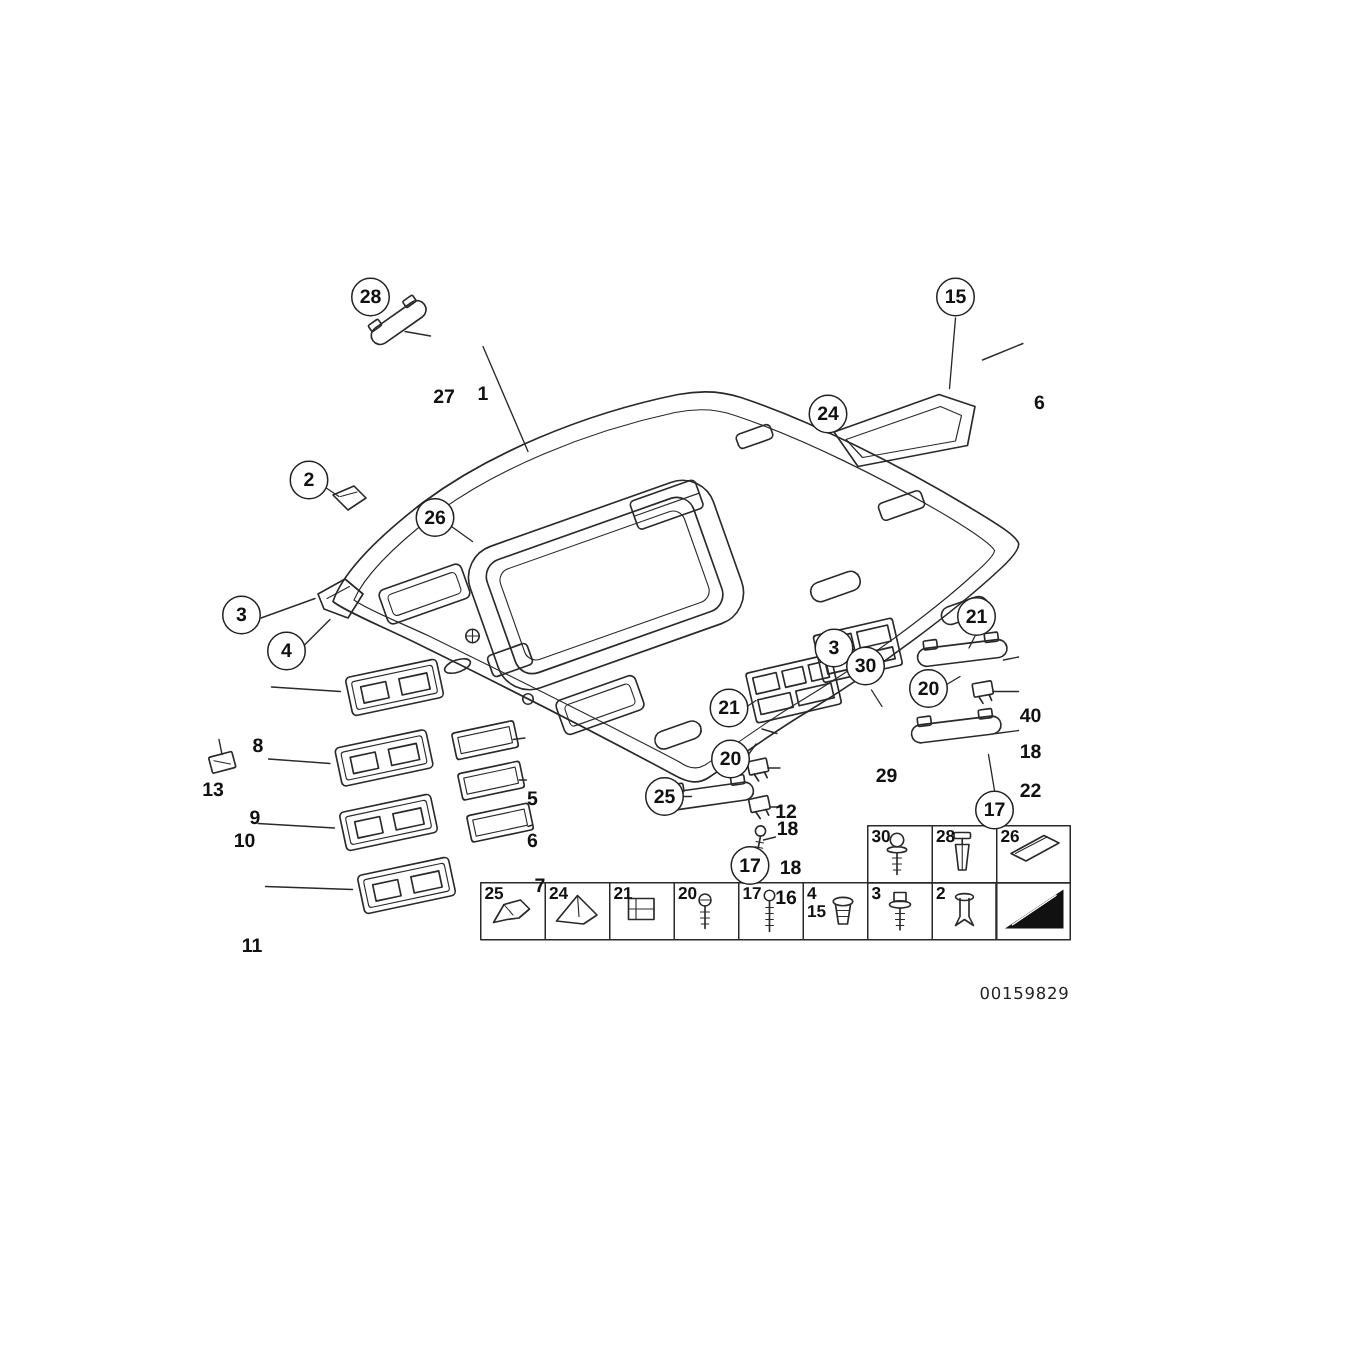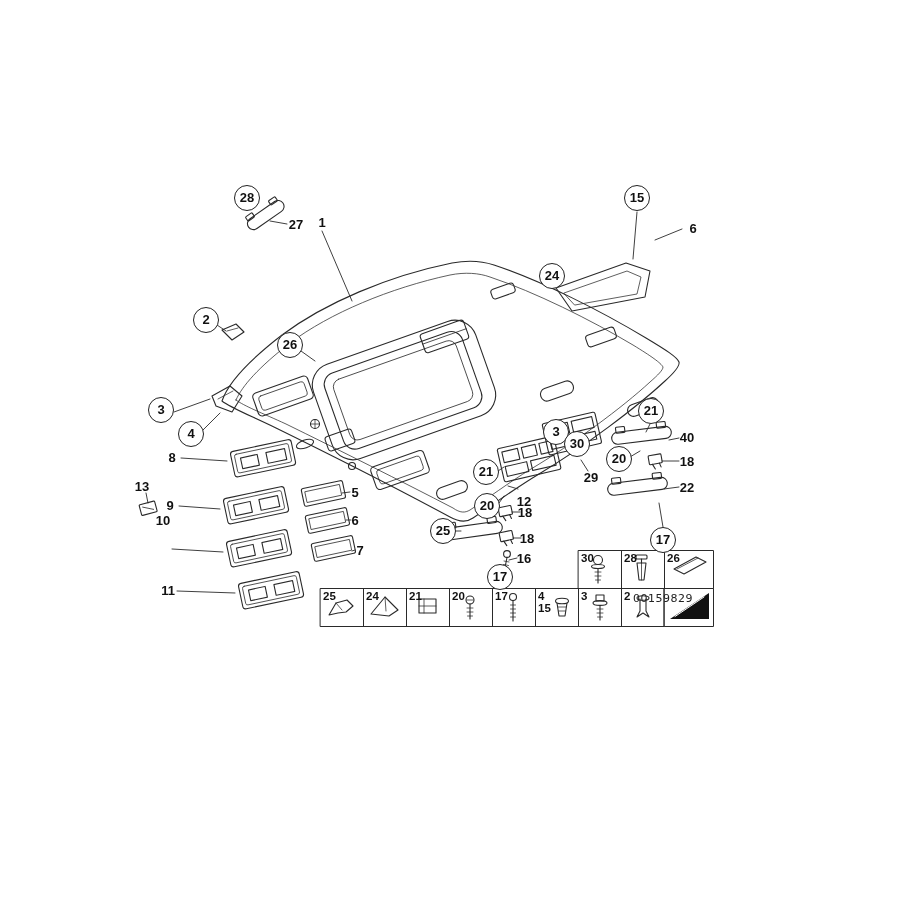--- a/index.html
+++ b/index.html
@@ -3,23 +3,23 @@
 <meta charset="utf-8">
 <style>
   html,body{margin:0;padding:0;}
   body{width:900px;height:900px;background:#ffffff;position:relative;overflow:hidden;
        font-family:"Liberation Sans",sans-serif;color:#111;}
   #art{position:absolute;left:0;top:0;}
   .co{position:absolute;width:24px;height:24px;margin-left:-13px;margin-top:-13px;
       border:1.4px solid #222;border-radius:50%;background:#fff;
       font:bold 13px/23px "Liberation Sans",sans-serif;text-align:center;}
   .pl{position:absolute;transform:translate(-50%,-50%);
-      font:bold 13px "Liberation Sans",sans-serif;white-space:nowrap;}
+      font:bold 13px "Liberation Sans",sans-serif;white-space:nowrap;margin-top:40px;}
   .lg{position:absolute;font:bold 11.5px "Liberation Sans",sans-serif;}
-  .doc{position:absolute;top:592px;left:613px;width:100px;text-align:center;
+  .doc{position:absolute;top:656px;left:613px;width:100px;text-align:right;
        font:11px "DejaVu Sans",sans-serif;color:#222;letter-spacing:.5px;}
 </style>
 </head>
 <body>
 
 <svg id="art" width="900" height="900" viewBox="0 0 900 900">
   <g fill="none" stroke="#2a2a2a" stroke-width="1.1" stroke-linejoin="round" stroke-linecap="round">
 
     <g>
       <path d="M222,401 C228,383 247,362 282,335 C325,303 388,276 452,263 C468,260 482,261 494,265

